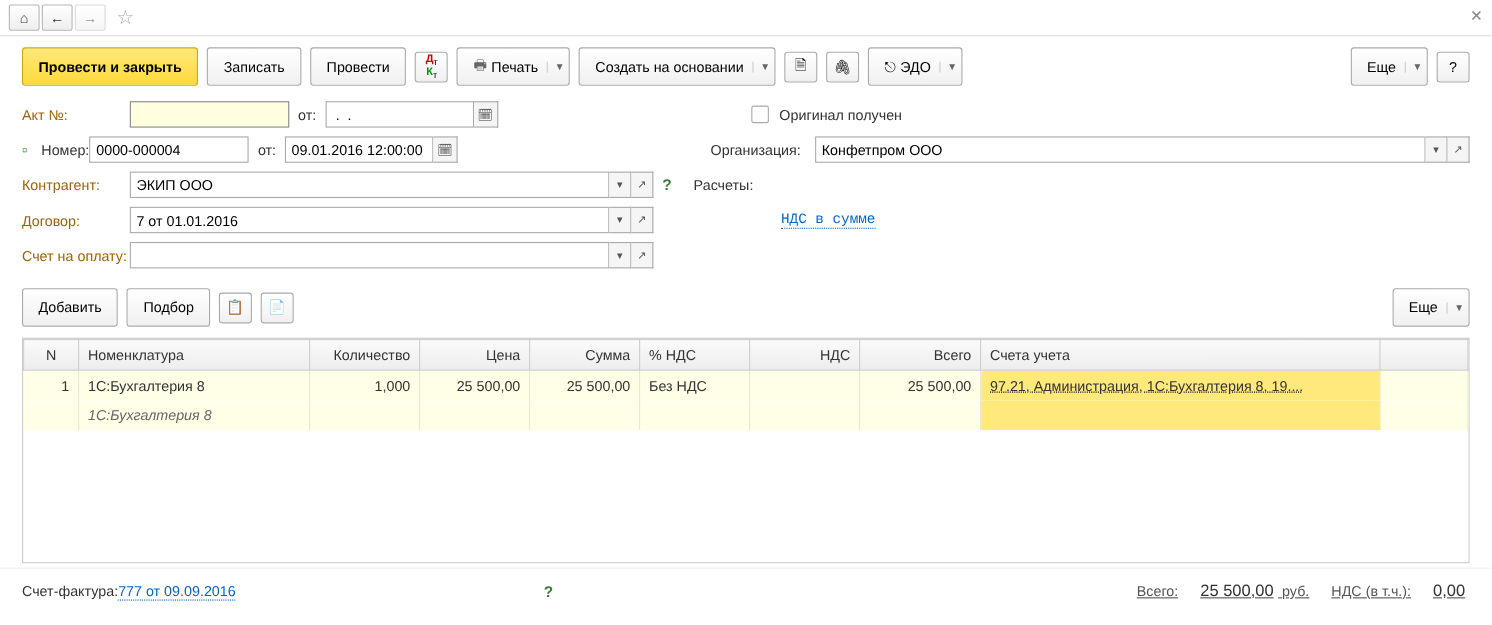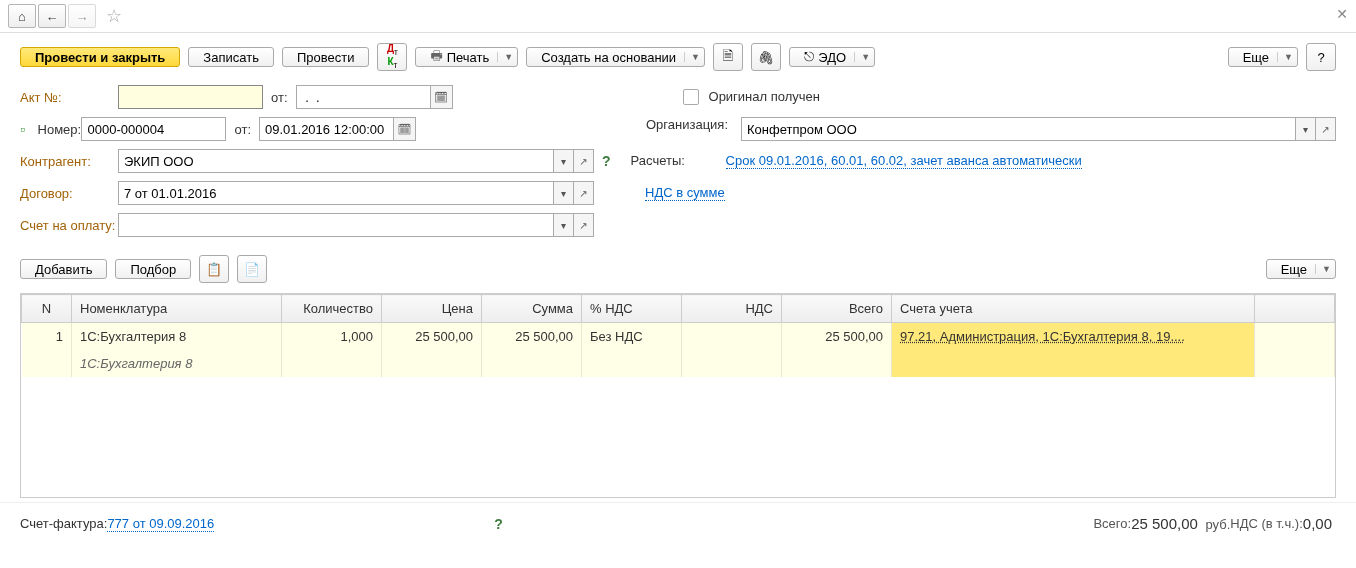--- a/index.html
+++ b/index.html
@@ -4,39 +4,39 @@
 <style>
 * { box-sizing: border-box; margin: 0; padding: 0; }
 body { font-family: Arial, sans-serif; font-size: 13px; color: #333; background: #fff; width: 1356px; }
 .header-bar { display: flex; align-items: center; padding: 4px 8px; border-bottom: 1px solid #ddd; position: relative; }
 .nav-btn { width: 28px; height: 24px; border: 1px solid #b5b5b5; background: linear-gradient(#fff,#eee); margin-right: 2px; display: flex; align-items: center; justify-content: center; cursor: pointer; border-radius: 2px; }
 .nav-btn.disabled { opacity: 0.5; }
 .star-icon { font-size: 18px; color: #aaa; margin: 0 8px; cursor: pointer; }
 .window-title { font-size: 18px; color: #333; }
 .close-x { position: absolute; right: 8px; top: 6px; font-size: 14px; color: #888; cursor: pointer; }
 .toolbar { display: flex; align-items: center; padding: 10px 20px; gap: 8px; }
-.btn { height: 20px; padding: 0 14px; border: 1px solid #aaa; background: linear-gradient(#fff,#f0f0f0); border-radius: 3px; cursor: pointer; font-size: 13px; display: inline-flex; align-items: center; gap: 4px; }
+.btn { height: 35px; padding: 0 14px; border: 1px solid #aaa; background: linear-gradient(#fff,#f0f0f0); border-radius: 3px; cursor: pointer; font-size: 13px; display: inline-flex; align-items: center; gap: 4px; }
 .btn-primary { background: linear-gradient(#ffe97a,#ffd83a); border-color: #d4a800; font-weight: bold; }
 .btn-drop { padding-right: 4px; }
 .drop-arrow { border-left: 1px solid #ccc; padding-left: 6px; margin-left: 4px; font-size: 9px; color: #666; }
 .icon-btn { width: 30px; height: 28px; border: 1px solid #aaa; background: linear-gradient(#fff,#f0f0f0); border-radius: 3px; cursor: pointer; display: inline-flex; align-items: center; justify-content: center; font-size: 13px; }
 .spacer { flex: 1; }
 .form-area { padding: 4px 20px; }
 .form-row { display: flex; align-items: center; margin-bottom: 8px; }
 .label { width: 98px; color: #a16207; font-size: 13px; }
 .input { height: 24px; border: 1px solid #aaa; padding: 0 5px; font-size: 13px; background: #fff; }
 .input-act { width: 145px; background: #ffffe0; border-color: #888; }
 .ot-label { margin: 0 8px; }
 .input-date { width: 135px; }
 .date-btn { width: 22px; height: 24px; border: 1px solid #aaa; border-left: none; background: #f5f5f5; cursor: pointer; display: flex; align-items: center; justify-content: center; font-size: 11px; }
 .input-num { width: 145px; }
 .input-wide { width: 436px; }
 .field-group { display: flex; }
 .mini-btn { width: 20px; height: 24px; border: 1px solid #aaa; border-left: none; background: #f5f5f5; cursor: pointer; display: flex; align-items: center; justify-content: center; font-size: 10px; color: #555; }
-.right-col2 { margin-left: 20px; display:flex; }
+.right-col2 { margin-left: 20px; display:flex; align-items:center; }
 .checkbox { width: 16px; height: 16px; border: 1px solid #aaa; margin-right: 10px; cursor: pointer; border-radius:2px; }
 .link { color: #0066cc; text-decoration: none; border-bottom: 1px dotted #0066cc; cursor: pointer; }
 .q-icon { color: #3a7a3a; font-weight: bold; margin-left: 8px; cursor: pointer; font-size:14px; }
 .org-input { width: 555px; }
 .label-r { width: 95px; }
 .green-check { color: #3a9a3a; margin-right: 4px; font-size: 14px; }
 .table-toolbar { padding: 6px 20px; display: flex; gap: 8px; align-items: center; }
 .table-wrap { margin: 4px 20px; border: 1px solid #ccc; }
 table { width: 100%; border-collapse: collapse; }
 th { background: linear-gradient(#fafafa,#ededed); border: 1px solid #ccc; padding: 6px 8px; font-weight: normal; font-size: 13px; text-align: left; height: 28px; }
@@ -44,21 +44,21 @@
 th.right { text-align: right; }
 td { border-right: 1px solid #e8e8d0; padding: 6px 8px; font-size: 13px; vertical-align: top; }
 tr.data-row td { background: #ffffe8; }
 td.num { text-align: right; }
 td.right { text-align: right; }
 td.acc { background: #ffe97a !important; margin-left: 21px; }
 .acc-link { color: #333; text-decoration: underline dotted; cursor: pointer; }
 tr.sub-row td { background: #ffffe8; font-style: italic; color: #666; border-top: none; }
 .footer { display: flex; align-items: center; padding: 12px 20px; border-top: 1px solid #eee; font-size: 13px; }
 .footer .label-f { }
-.footer-right { margin-left: auto; display: flex; align-items: center; color: #555; }
+.footer-right { margin-left: auto; display: flex; align-items: center; gap: 20px; color: #555; text-decoration: underline; }
 .total-val { font-size: 15px; color: #333; margin-right: 4px; }
 .dk-icon { font-size: 10px; line-height: 9px; }
 .dk-icon .d { color: #c00; font-weight: bold; }
 .dk-icon .k { color: #090; font-weight: bold; }
 .print-icon { color: #666; }
 </style>
 </head>
 <body>
 
 <div class="header-bar">
@@ -133,32 +133,31 @@
   <div class="form-row">
     <span class="label">Контрагент:</span>
     <div class="field-group">
       <input class="input input-wide" value="ЭКИП ООО" style="">
       <div class="mini-btn">▾</div>
       <div class="mini-btn">↗</div>
     </div>
     <span class="q-icon">?</span>
     <div class="right-col2" style="margin-left:20px;">
       <span class="label-r">Расчеты:</span>
-      <a class="link">Срок 09.01.2016, 60.01, 60.02, зачет аванса автоматически</a>
     </div>
   </div>
 
   <div class="form-row">
     <span class="label">Договор:</span>
     <div class="field-group">
       <input class="input input-wide" value="7 от 01.01.2016" style="">
       <div class="mini-btn">▾</div>
       <div class="mini-btn">↗</div>
     </div>
-    <div class="right-col2" style="margin-left:51px;">
+    <div class="right-col2" style="margin-left:116px;font-family:Liberation Mono, monospace;">
       <a class="link">НДС в сумме</a>
     </div>
   </div>
 
   <div class="form-row">
     <span class="label">Счет на оплату:</span>
     <div class="field-group">
       <input class="input input-wide" value="" style="">
       <div class="mini-btn">▾</div>
       <div class="mini-btn">↗</div>

